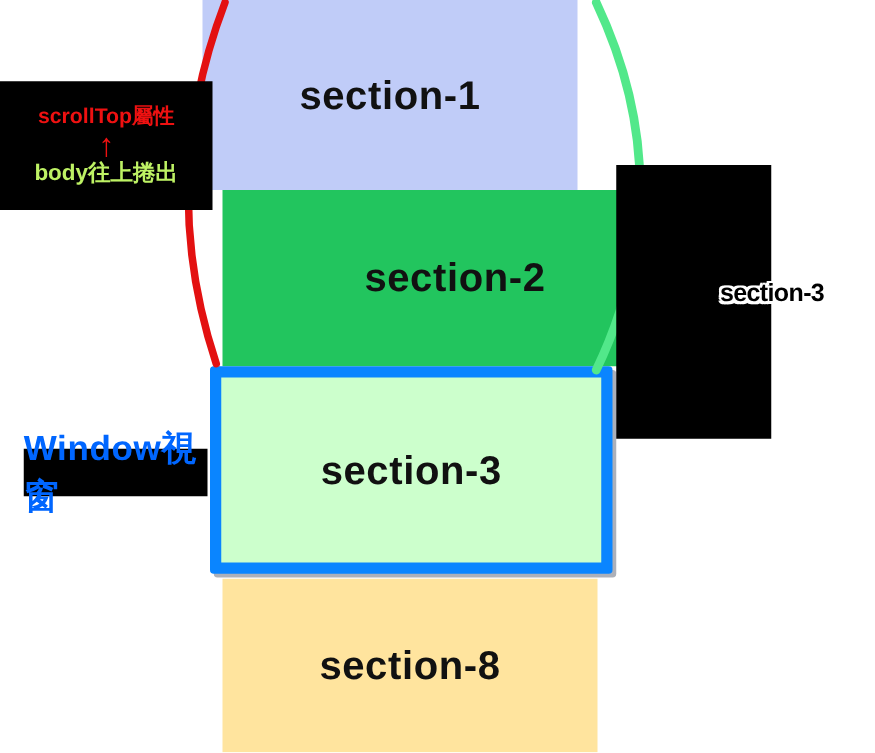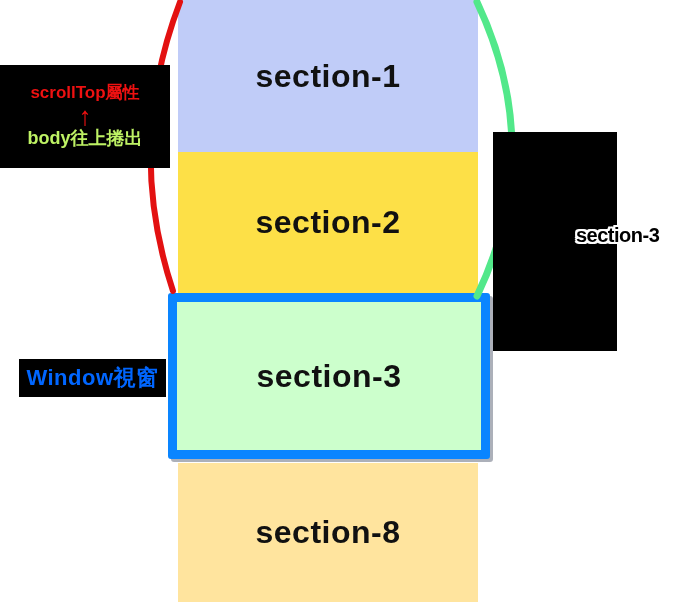--- a/index.html
+++ b/index.html
@@ -5,21 +5,21 @@
   html,body{margin:0;padding:0;background:#ffffff;}
   #stage{
     position:relative;width:700px;height:602px;overflow:hidden;background:#ffffff;
     font-family:"Liberation Sans","DejaVu Sans",sans-serif;
   }
   .abs{position:absolute;}
   .section{
     display:flex;align-items:center;justify-content:center;
     color:#111;font-size:32px;font-weight:600;letter-spacing:0.5px;
   }
-  #section-1{left:178px;top:0;width:300px;height:152px;}
+  #section-1{left:162px;top:0;width:300px;height:152px;}
   #section-2{left:178px;top:152px;width:300px;height:141px;}
   #viewport-box{
     left:168px;top:293px;width:322px;height:166px;box-sizing:border-box;
     border-style:solid;border-width:9px;border-radius:3px;
     box-shadow:3px 3px 0 rgba(70,80,100,0.45);
     display:flex;align-items:center;justify-content:center;
     color:#111;font-size:32px;font-weight:600;letter-spacing:0.5px;
   }
   #section-4{left:178px;top:463px;width:300px;height:139px;}
   .blackbox{background:#000000;}
@@ -28,42 +28,42 @@
     display:flex;flex-direction:column;align-items:center;justify-content:center;
     text-align:center;line-height:1.1;
   }
   .red-text{font-weight:700;font-size:17px;}
   .red-text.big{font-size:18px;}
   #arrow-up{font-size:26px;font-weight:700;line-height:0.95;margin:1px 0;}
   #window-callout{
     left:19px;top:359px;width:147px;height:38px;
     display:flex;align-items:center;justify-content:center;
   }
-  #window-label{font-size:22px;font-weight:700;letter-spacing:0.5px;}
+  #window-label{font-size:28px;font-weight:700;letter-spacing:0.5px;}
   #right-box{left:493px;top:132px;width:124px;height:219px;}
   #right-overlap-label{
     left:576px;top:224px;font-size:20px;font-weight:700;color:#000;
     letter-spacing:-0.5px;
     text-shadow:-2px -2px 0 #fff,2px -2px 0 #fff,-2px 2px 0 #fff,2px 2px 0 #fff,
                 -2px 0 0 #fff,2px 0 0 #fff,0 -2px 0 #fff,0 2px 0 #fff;
     white-space:nowrap;
   }
   #brace-overlay{left:0;top:0;width:700px;height:602px;pointer-events:none;}
   #brace-overlay path{fill:none;stroke-linecap:round;}
 </style>
 </head>
 <body>
 
 <div id="stage">
 
   <div id="section-1" class="abs section" style="background-color: rgb(192, 204, 248);">
     <span>section-1</span>
   </div>
 
-  <div id="section-2" class="abs section" style="background-color: #fde047;">
+  <div id="section-2" class="abs section" style="background-color: #22c55e; padding-left: 36px;">
     <span>section-2</span>
   </div>
 
   <div id="viewport-box" class="abs" style="background-color: rgb(204, 255, 204); border-color: rgb(10, 133, 255);">
     <span>section-3</span>
   </div>
 
   <div id="section-4" class="abs section" style="background-color: rgb(255, 228, 158);">
     <span>section-8</span>
   </div>

